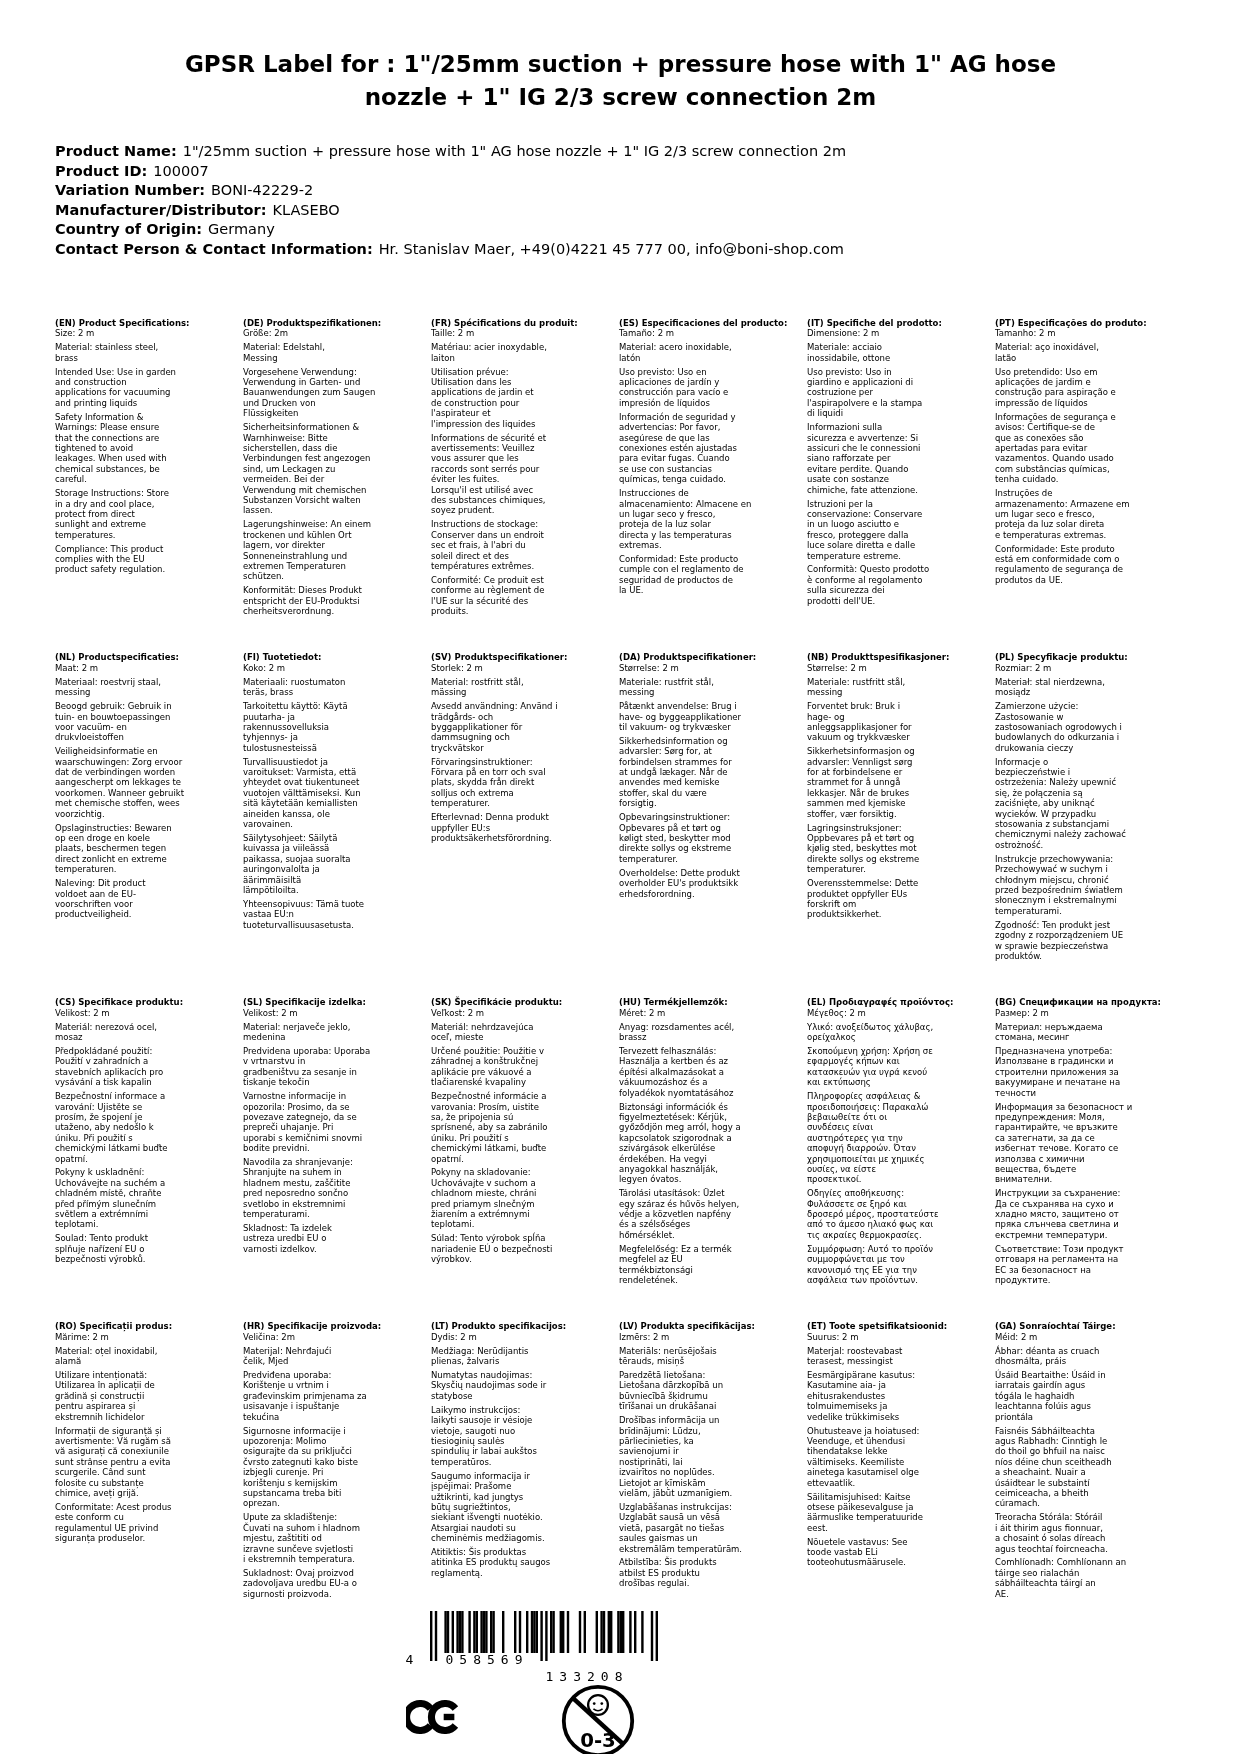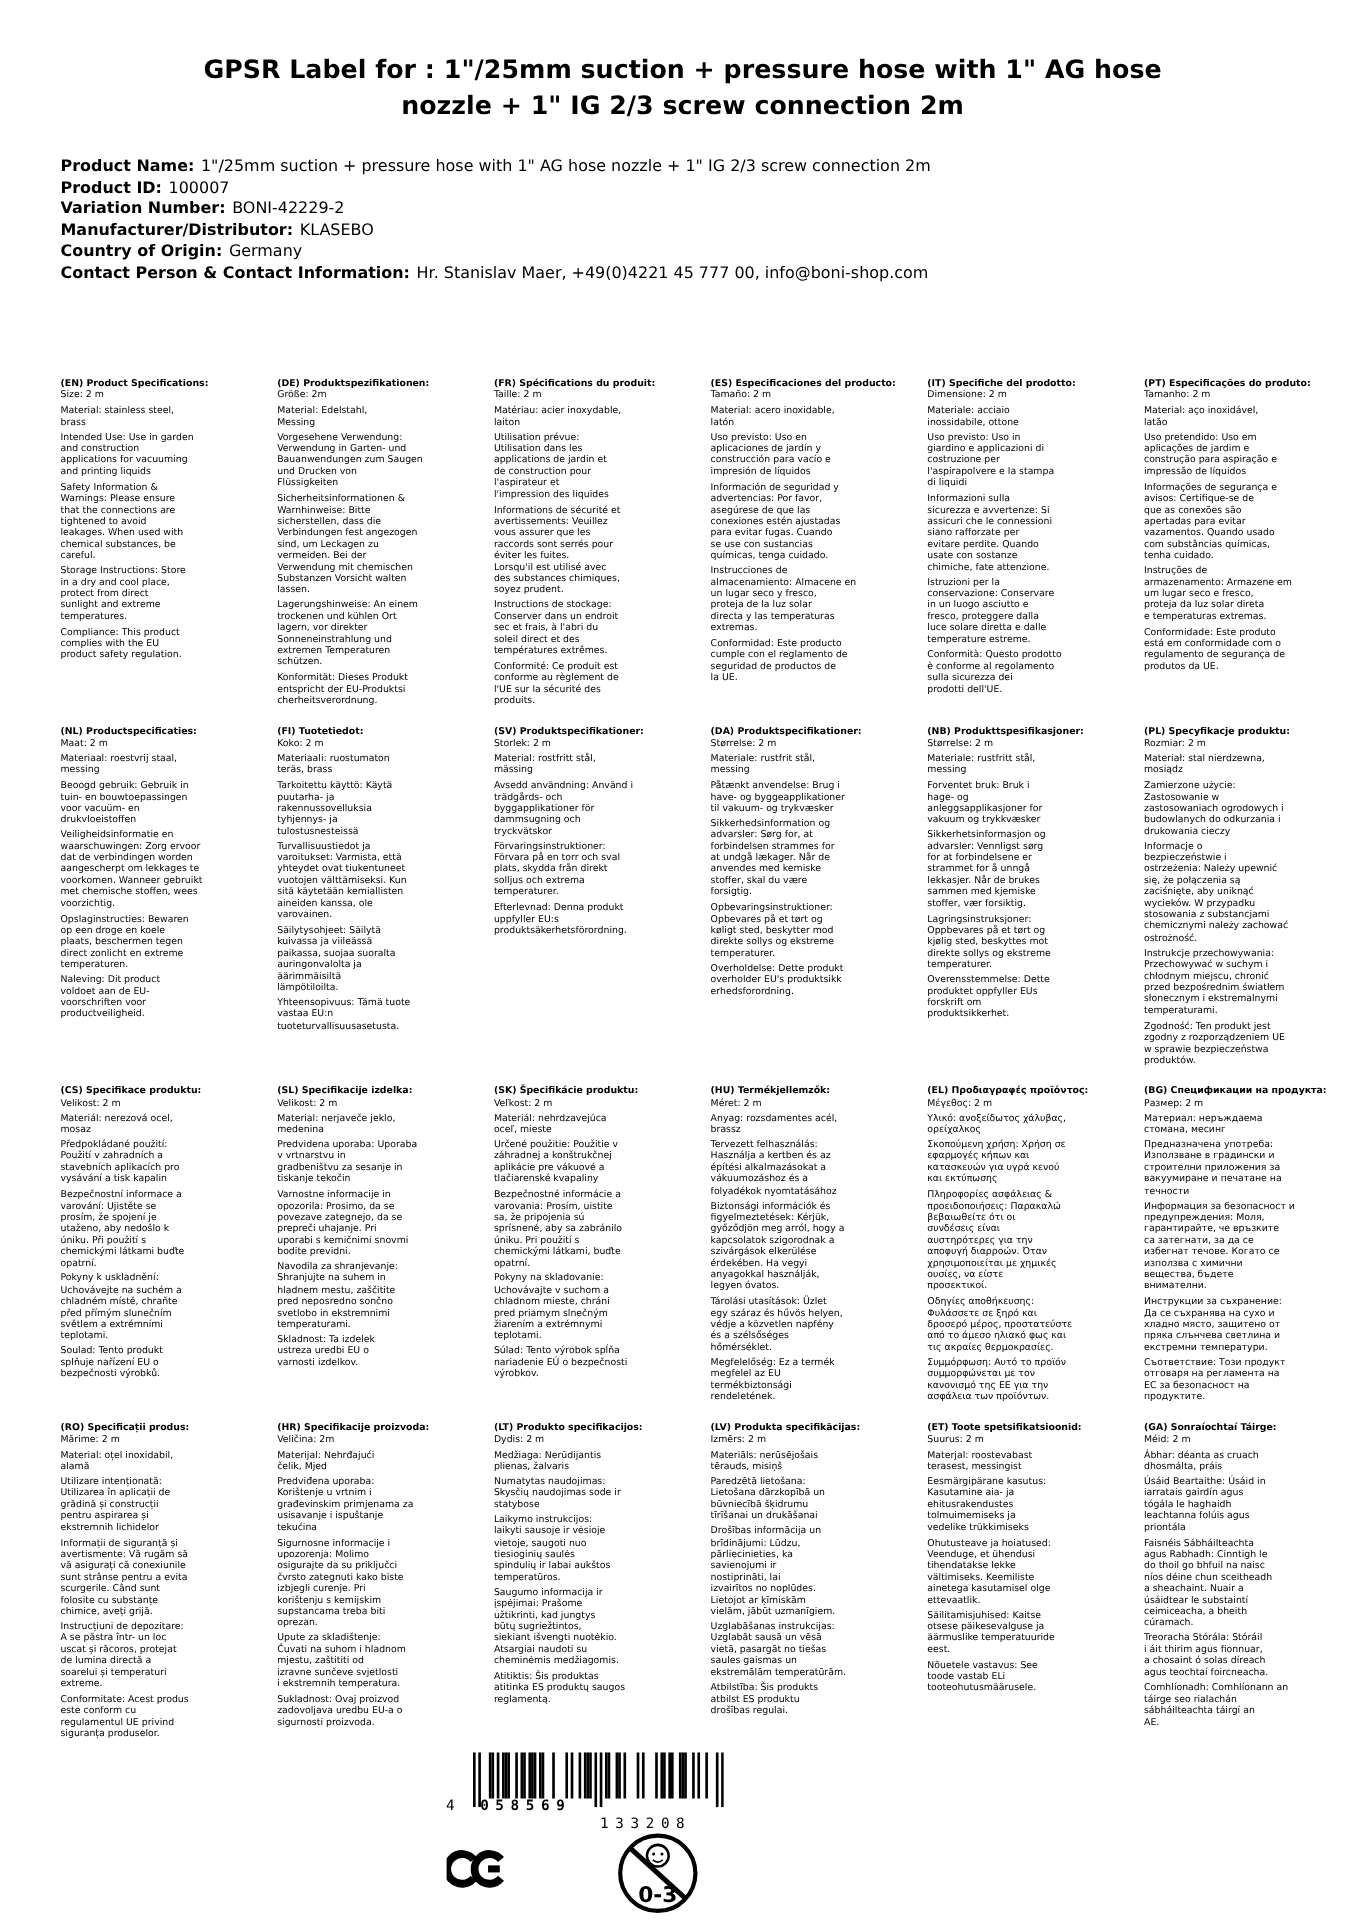--- a/index.html
+++ b/index.html
@@ -11,40 +11,41 @@
   }
   h1.title {
     margin: 48px auto 0; width: 910px; text-align: center;
     font-size: 23px; line-height: 33px; font-weight: bold;
   }
   .product-info { margin: 28px 0 0 55px; font-size: 14.5px; line-height: 19.5px; }
   .info-line .label { font-weight: bold; text-align: center; }
   .info-line .value { margin-left: 6px; }
   .language-grid {
     display: grid; grid-template-columns: repeat(6, 152px);
-    column-gap: 45px; row-gap: 18px; margin: 85px 0 0 55px;
+    column-gap: 45px; row-gap: 18px; margin: 59px 0 0 55px;
     align-items: start;
+    gap: 36px;
   }
   .lang-cell { font-size: 8.5px; line-height: 10.4px; }
   .lang-cell h3 { font-size: 8.5px; line-height: 10.4px; margin: 0; font-weight: bold; white-space: nowrap; }
   .lang-cell p { margin: 3.5px 0 0 0; white-space: pre-line; }
   .lang-cell p.first { margin-top: 0; }
   .footer { width: 100%; }
   .barcode-block {
     position: relative; width: 254px; height: 60px;
     margin: 12px auto 0; transform: translateX(-90px);
   }
   .barcode-block svg { position: absolute; left: 26px; top: 0; }
   .barcode-block svg rect { fill: #000; }
   .bc {
     position: absolute; top: 41px; font-family: "DejaVu Sans Mono", "Liberation Mono", monospace;
     font-size: 13px; color: #000;
   }
   .bc.d1 { left: 2px; }
-  .bc.g1 { left: 33px; width: 101px; text-align: left; letter-spacing: 6px; font-weight: bold; }
+  .bc.g1 { left: 33px; width: 101px; text-align: center; letter-spacing: 6px; }
   .bc.g2 { left: 142px; width: 101px; text-align: left; letter-spacing: 6px; margin-top: 17px; }
   .symbols-row {
     display: flex; align-items: flex-start; justify-content: center;
     gap: 90px; margin-top: 12px; transform: translateX(-100px);
   }
   .ce-svg { margin-top: 16px; }
   .age-svg text {
     font-family: "DejaVu Sans", "Liberation Sans", sans-serif;
     font-weight: bold; font-size: 26px;
   }
@@ -553,26 +554,20 @@
 grădină și construcții
 pentru aspirarea și
 ekstremnih lichidelor</p>
         <p>Informații de siguranță și
 avertismente: Vă rugăm să
 vă asigurați că conexiunile
 sunt strânse pentru a evita
 scurgerile. Când sunt
 folosite cu substanțe
 chimice, aveți grijă.</p>
-        <p>Instrucțiuni de depozitare:
-A se păstra într- un loc
-uscat și răcoros, protejat
-de lumina directă a
-soarelui și temperaturi
-extreme.</p>
         <p>Conformitate: Acest produs
 este conform cu
 regulamentul UE privind
 siguranța produselor.</p>
       </section>
       <section class="lang-cell">
         <h3>(HR) Specifikacije proizvoda:</h3>
         <p class="first">Veličina: 2m</p>
         <p>Materijal: Nehrđajući
 čelik, Mjed</p>

